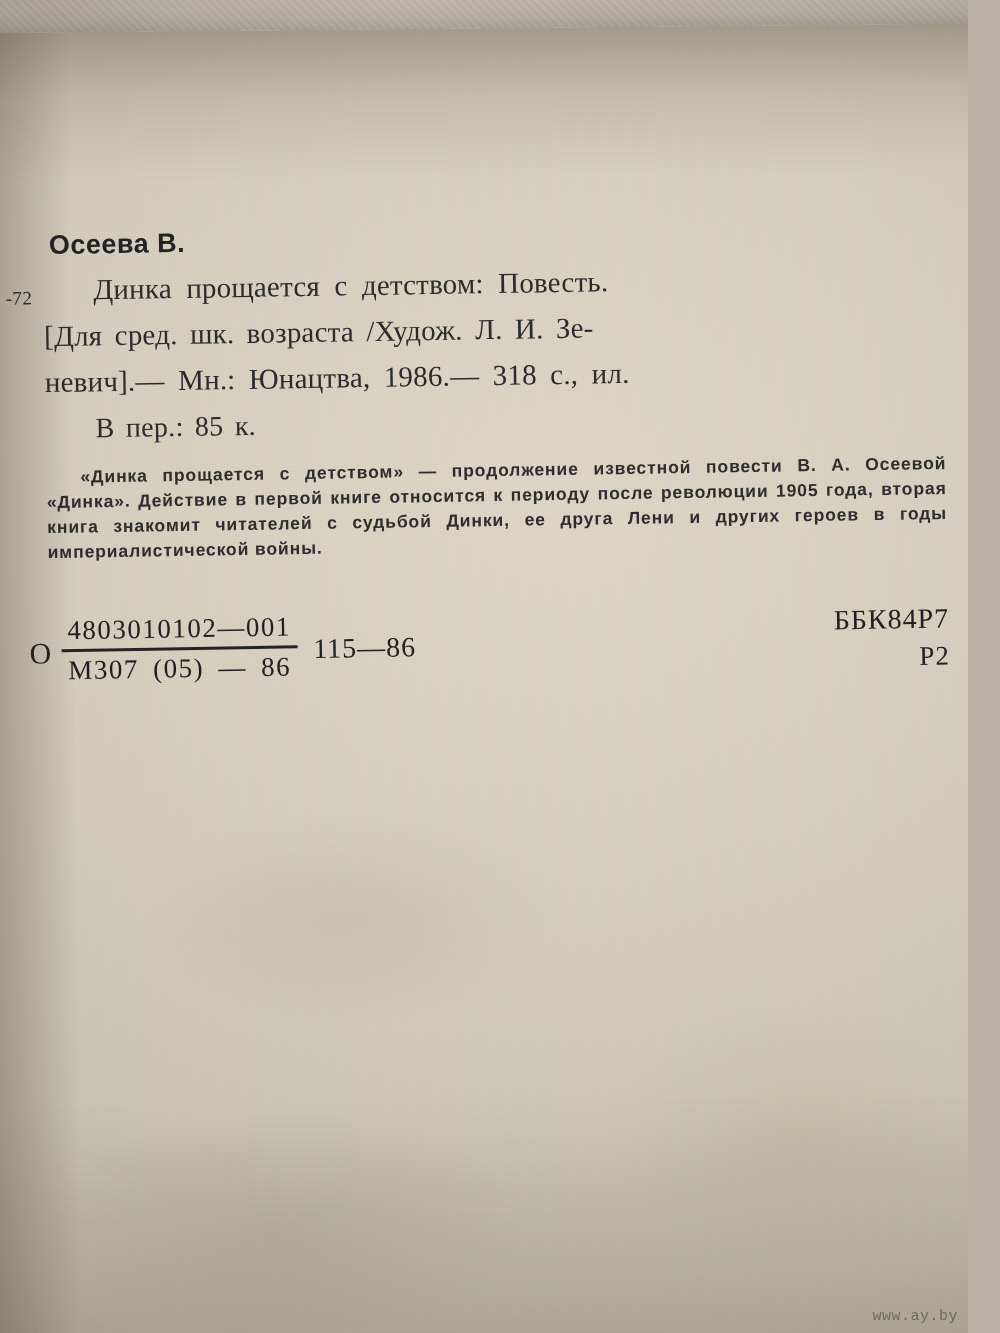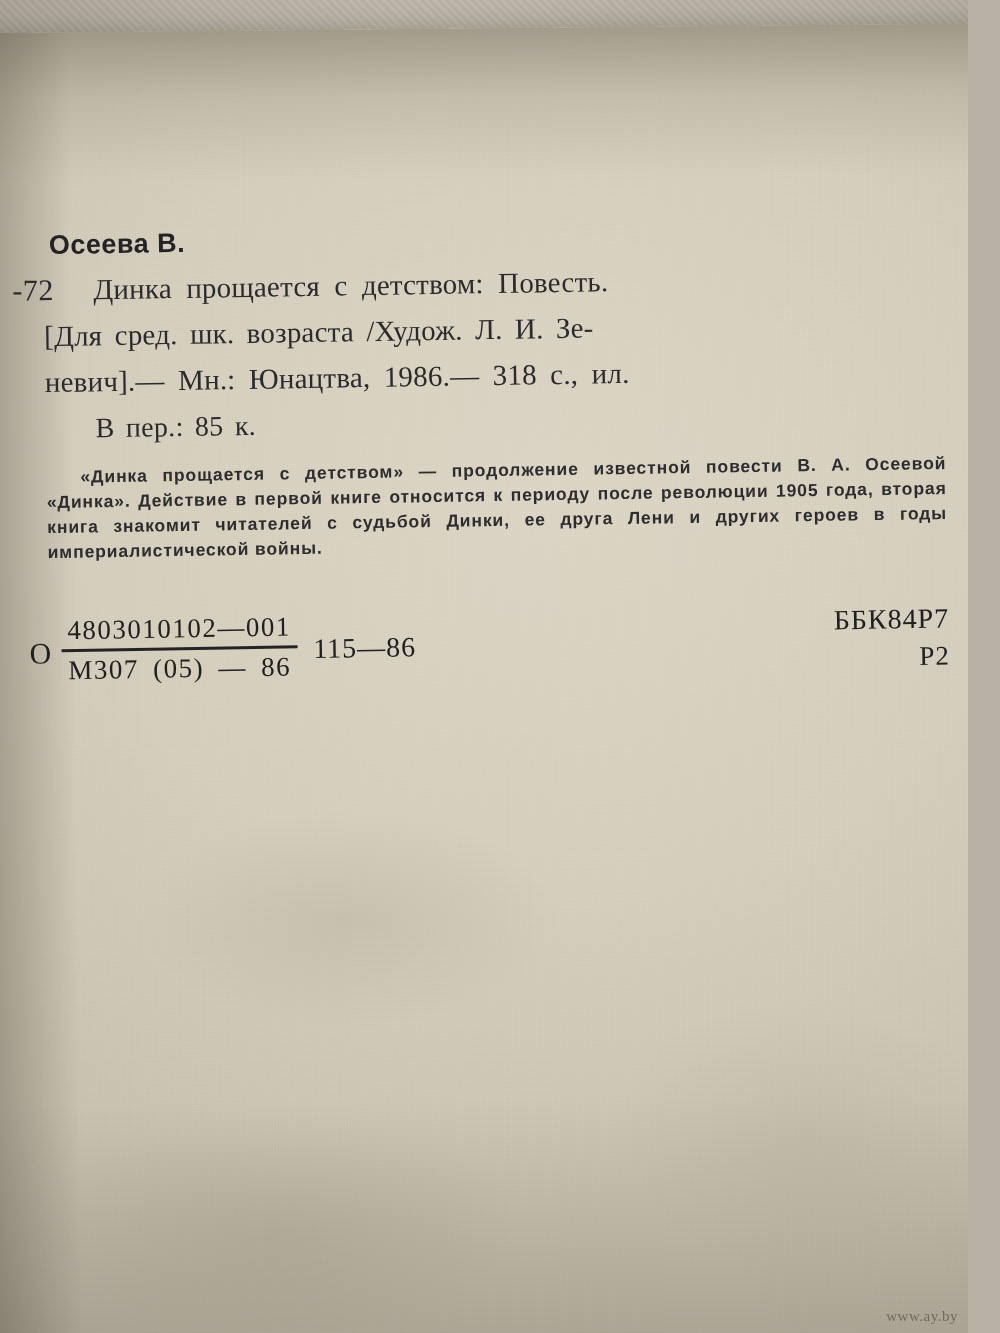--- a/index.html
+++ b/index.html
@@ -111,25 +111,24 @@
   }
   .record-line {
     white-space: nowrap;
   }
   .ln1 { margin-left: 72px; word-spacing: 7px; }
   .ln2 { margin-left: 22px; word-spacing: 5px; }
   .ln3 { margin-left: 22px; word-spacing: 6px; }
   .shelfmark {
     position: absolute;
     left: -16px;
-    top: 0px;
-    font-size: 30px;
+    top: 8px;
+    font-size: 19px;
     color: #2b2b2e;
     letter-spacing: 0.5px;
-    margin-left: 7px;
   }
   .price {
     margin: 8px 0 0 72px;
     font-size: 28px;
     letter-spacing: 0.3px;
     word-spacing: 4px;
   }
 
   .annotation {
     margin: 20px 0 0 22px;
@@ -201,21 +200,21 @@
     font-size: 27px;
     letter-spacing: 1px;
     margin-top: 6px;
   }
 
   
   .watermark {
     position: absolute;
     right: 10px;
     bottom: 8px;
-    font-family: Liberation Serif, serif;
+    font-family: Liberation Mono, monospace;
     font-size: 15px;
     color: rgba(60,56,48,0.55);
     letter-spacing: 0.5px;
   }
 </style>
 </head>
 <body>
 
 <div class="photo">
   <div class="backdrop"></div>

